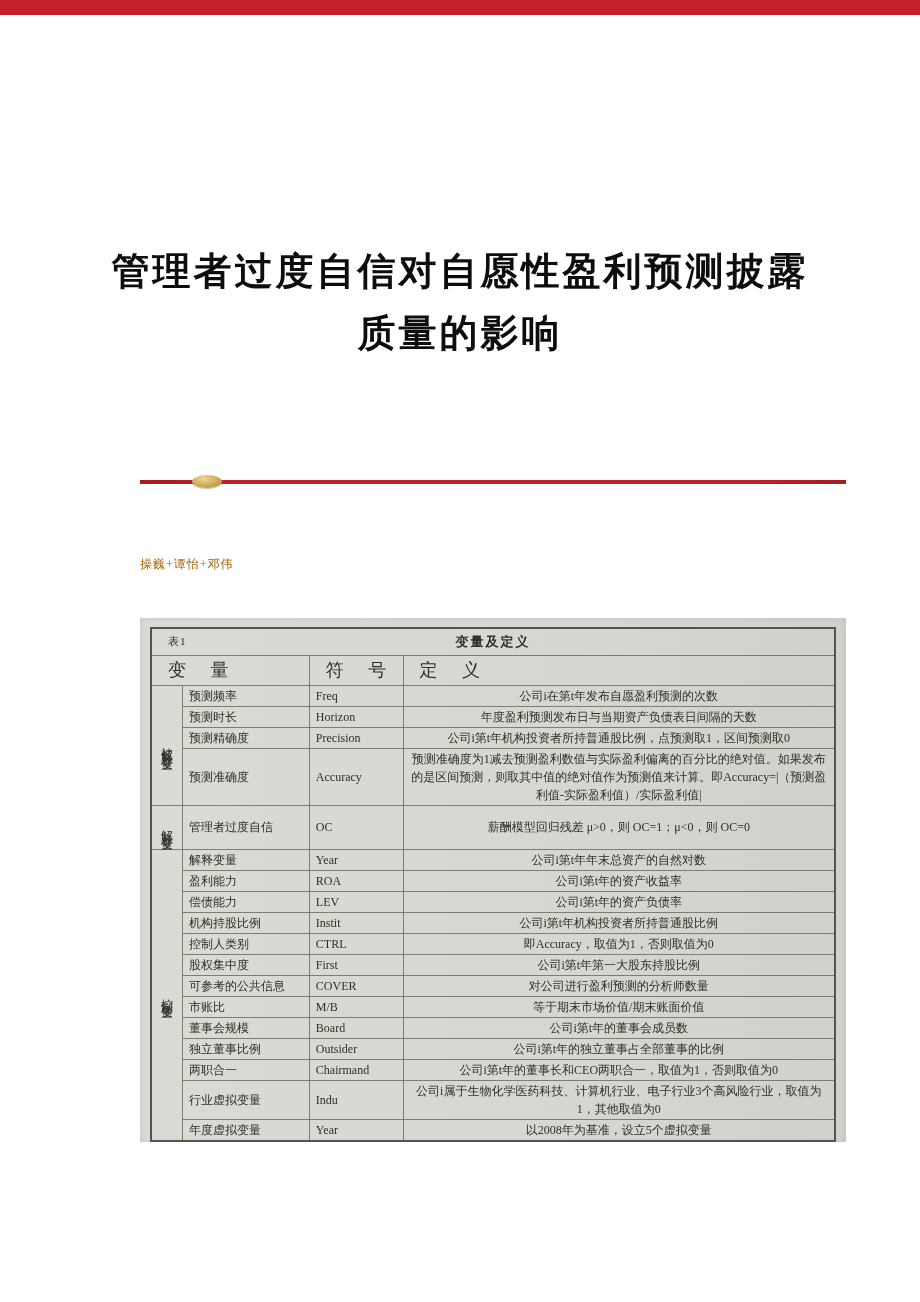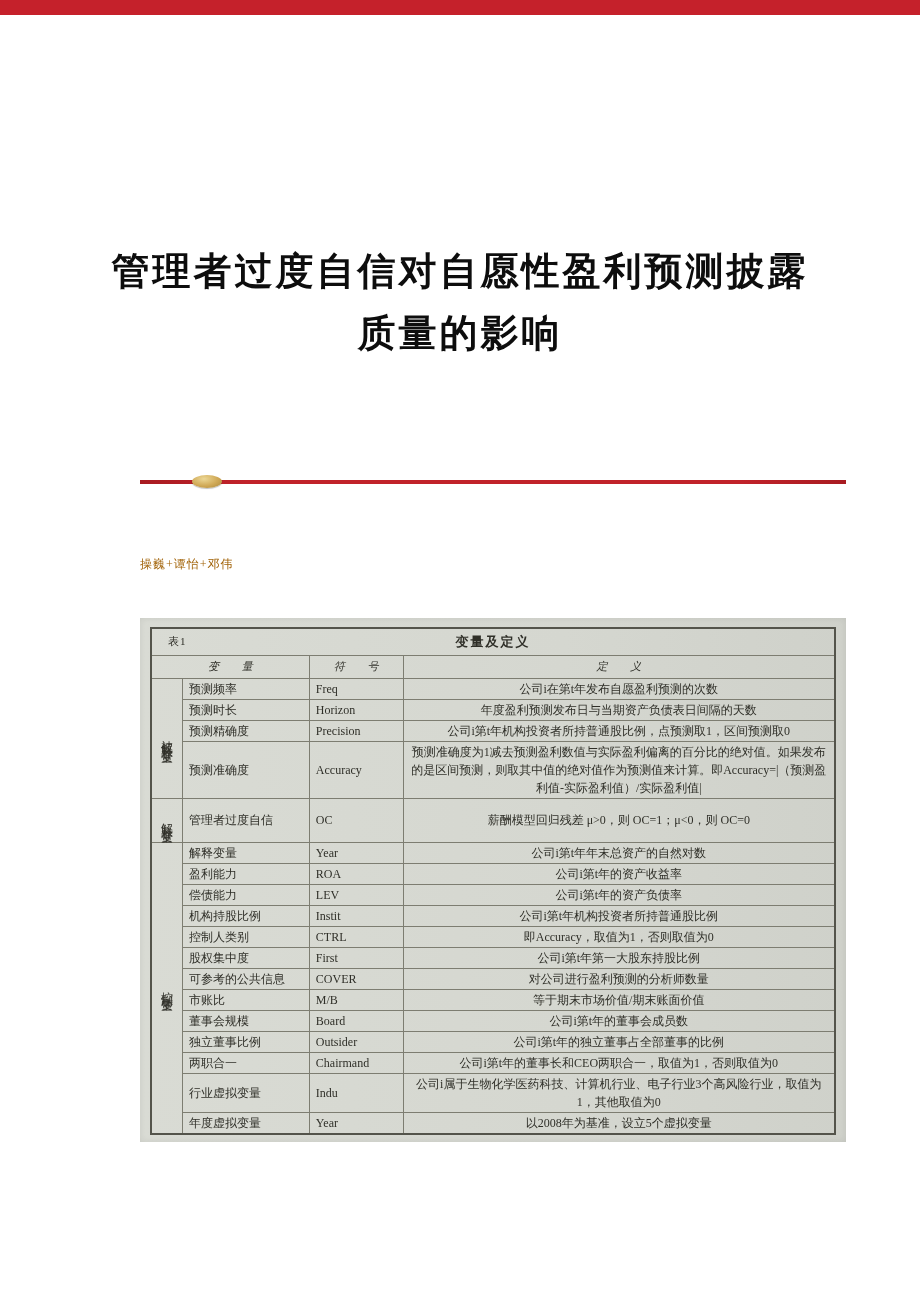--- a/index.html
+++ b/index.html
@@ -61,24 +61,23 @@
   tr.caption-row td {
     position: relative; height: 27px;
     text-align: center; font-size: 13px; font-weight: 700;
     letter-spacing: 2px;
   }
   .tbl-label {
     position: absolute; left: 16px; top: 4px;
     font-weight: 400; letter-spacing: 1px; font-size: 11px;
   }
   tr.colhead td {
-    height: 23px; text-align: center;
+    height: 23px; 
     letter-spacing: 10px; text-indent: 10px;
-    font-size: 11px;
-    font-style: italic;
+    font-size: 18px;
   }
   td.group-cell {
     writing-mode: vertical-lr;
     text-orientation: upright;
     text-align: center;
     letter-spacing: 3px;
     padding: 4px 0;
     font-size: 12px;
   }
   td.var-cell { padding-left: 8px; }

